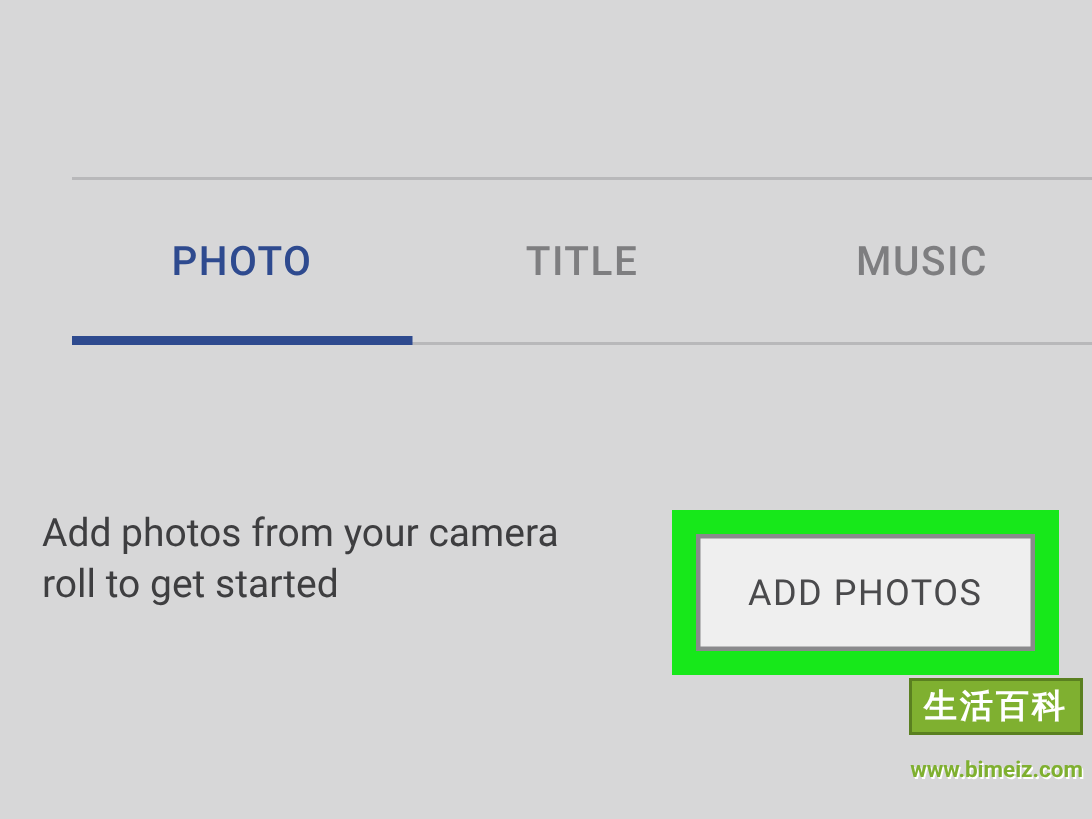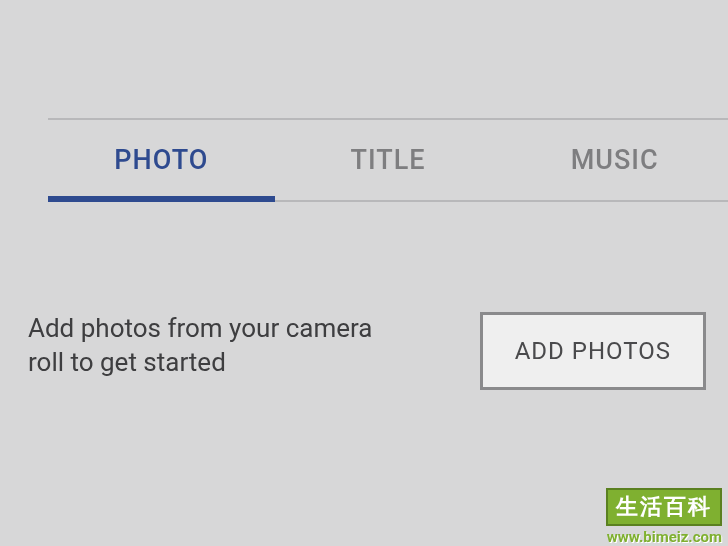--- a/index.html
+++ b/index.html
@@ -16,21 +16,21 @@
       overflow: hidden;
     }
     .top-spacer {
       height: 118px;
       background: #d7d7d8;
     }
     .tab-bar {
       display: flex;
       border-top: 2px solid #b8b8ba;
       border-bottom: 2px solid #b8b8ba;
-      height: 84px;
+      height: 112px;
       position: relative;
       margin-left: 48px;
     }
     .tab {
       flex: 1;
       display: flex;
       align-items: center;
       justify-content: center;
       font-size: 27px;
       font-weight: 500;
@@ -56,55 +56,56 @@
       justify-content: space-between;
     }
     .instruction-text {
       font-size: 26px;
       color: #3e3e40;
       line-height: 1.3;
       max-width: 370px;
     }
     .highlight-box {
       background: #17e81a;
+      padding: 16px;
       display: inline-block;
     }
     .add-button {
       background: #efefef;
       border: 3px solid #8a8a8c;
       padding: 22px 32px;
       font-size: 24px;
       font-weight: 400;
       letter-spacing: 1px;
       color: #4a4a4c;
       cursor: pointer;
       font-family: inherit;
     }
     .watermark {
       position: absolute;
-      bottom: 0;
+      bottom: 24px;
       right: 6px;
       text-align: right;
     }
     .watermark-cn {
       background: #7fb030;
       color: #fff;
       font-size: 22px;
       font-weight: bold;
       padding: 2px 8px;
       display: inline-block;
       border: 2px solid #5a8020;
       letter-spacing: 2px;
     }
     .watermark-url {
       color: #7fb030;
       font-size: 15px;
       font-weight: bold;
       text-shadow: 1px 1px 0 #fff;
-      margin-top: 2px;
+      margin-top: 14px;
     }
   </style>
 </head>
 <body>
 
 <div class="top-spacer"></div>
 
 <div class="tab-bar">
   <div class="tab active">PHOTO</div>
   <div class="tab">TITLE</div>

